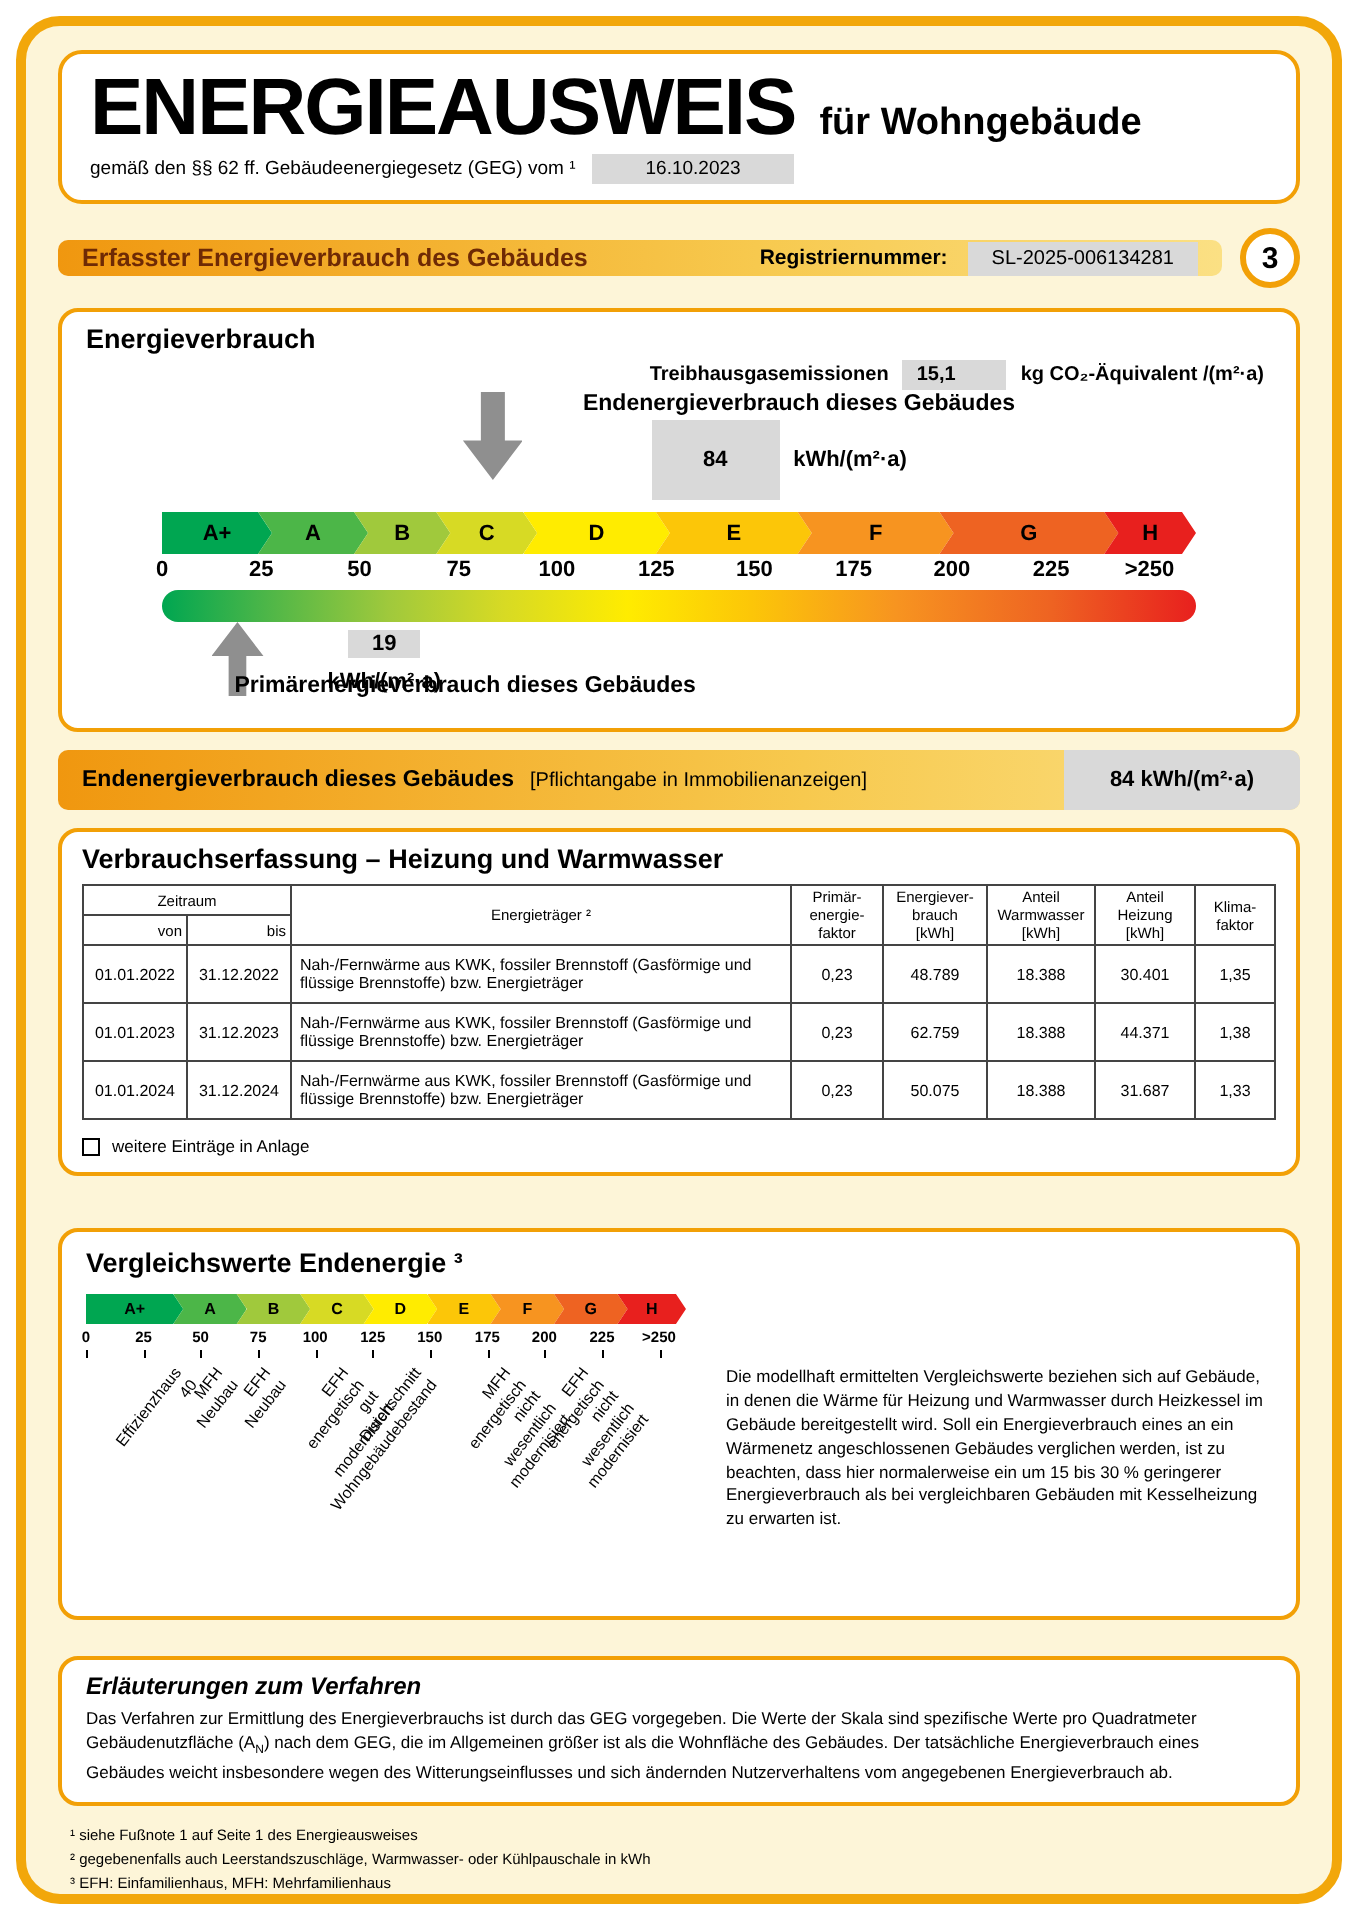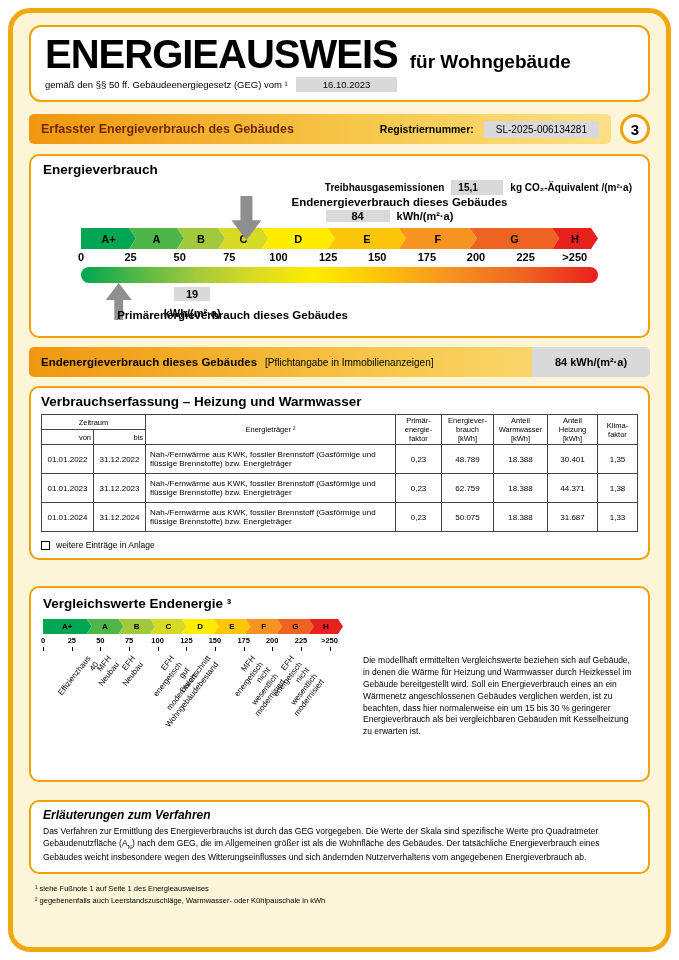--- a/index.html
+++ b/index.html
@@ -25,21 +25,21 @@
   .header-box { padding: 6px 14px 8px; border-radius: 12px; }
   .header-top { display: flex; align-items: baseline; gap: 12px; }
   .main-title { font-size: 40px; font-weight: bold; letter-spacing: -1px; line-height: 1.05; }
   .sub-title { font-size: 19px; font-weight: bold; }
   .law-line { display: flex; align-items: center; gap: 8px; font-size: 9.5px; margin-top: 2px; }
   .law-line .gbox { padding: 2px 27px; font-size: 9.5px; }
 
   
   .banner-row { display: flex; align-items: center; gap: 9px; margin-top: 12px; }
   .banner {
-    flex: 1; height: 30px; border-radius: 5px;
+    flex: 1; height: 18px; border-radius: 5px;
     background: linear-gradient(90deg, #f0970f, #f7c94e 60%, #fbe084);
     display: flex; align-items: center; gap: 10px; padding: 0 12px;
   }
   .banner-title { font-size: 12.5px; font-weight: bold; color: #6e2a05; }
   .reg-label { font-size: 10.5px; font-weight: bold; margin-left: auto; }
   .banner .gbox { padding: 3px 12px; font-size: 10px; }
   .page-circle {
     width: 30px; height: 30px; border: 3px solid #f2a007; border-radius: 50%;
     background: #fff; display: flex; align-items: center; justify-content: center;
     font-weight: bold; font-size: 15px; flex-shrink: 0;
@@ -53,21 +53,21 @@
 
   .scale-zone { position: relative; margin: 0 38px; }
   .down-arrow {
     position: absolute; left: 32%; top: 0; width: 30px; height: 44px;
     transform: translateX(-50%); background: #8f8f8f; z-index: 2;
     clip-path: polygon(30% 0, 70% 0, 70% 55%, 100% 55%, 50% 100%, 0 55%, 30% 55%);
   }
   .end-label { font-size: 11.5px; font-weight: bold; text-align: center; padding-left: 120px; }
   .end-value-row { display: flex; justify-content: center; align-items: center; gap: 7px;
                    padding-left: 100px; font-size: 11px; font-weight: bold; margin: 2px 0 6px; }
-  .end-value-row .gbox { min-width: 64px; text-align: center; padding: 0 6px; }
+  .end-value-row .gbox { min-width: 64px; text-align: center; padding: 14px 6px; }
 
   .letter-bar { display: flex; height: 21px; }
   .seg {
     display: flex; align-items: center; justify-content: center;
     font-size: 11px; font-weight: bold;
     clip-path: polygon(7px 50%, 0 0, calc(100% - 7px) 0, 100% 50%, calc(100% - 7px) 100%, 0 100%);
   }
   .seg:not(:first-child) { margin-left: -7px; }
   .seg:first-child { clip-path: polygon(0 0, calc(100% - 7px) 0, 100% 50%, calc(100% - 7px) 100%, 0 100%); }
   .letter-bar .seg:nth-child(1){flex:1.2} .letter-bar .seg:nth-child(2){flex:1.2}
@@ -154,21 +154,21 @@
 <body>
 
 <div class="frame">
 
   <div class="box header-box">
     <div class="header-top">
       <span class="main-title">ENERGIEAUSWEIS</span>
       <span class="sub-title">für Wohngebäude</span>
     </div>
     <div class="law-line">
-      <span>gemäß den §§ 50 ff. Gebäudeenergiegesetz (GEG) vom ¹</span>
+      <span>gemäß den §§ 62 ff. Gebäudeenergiegesetz (GEG) vom ¹</span>
       <span class="gbox">16.10.2023</span>
     </div>
   </div>
 
   <div class="banner-row">
     <div class="banner">
       <span class="banner-title">Erfasster Energieverbrauch des Gebäudes</span>
       <span class="reg-label">Registriernummer:</span>
       <span class="gbox">SL-2025-006134281</span>
     </div>
@@ -389,15 +389,16 @@
   <div class="box expl-box">
     <div class="box-title">Erläuterungen zum Verfahren</div>
     <div class="expl-text">
       <span>Das Verfahren zur Ermittlung des Energieverbrauchs ist durch das GEG vorgegeben. Die Werte der Skala sind spezifische Werte pro Quadratmeter Gebäudenutzfläche (A</span><sub>N</sub><span>) nach dem GEG, die im Allgemeinen größer ist als die Wohnfläche des Gebäudes. Der tatsächliche Energieverbrauch eines Gebäudes weicht insbesondere wegen des Witterungseinflusses und sich ändernden Nutzerverhaltens vom angegebenen Energieverbrauch ab.</span>
     </div>
   </div>
 
   <div class="footnotes">
     <div>¹ siehe Fußnote 1 auf Seite 1 des Energieausweises</div>
     <div>² gegebenenfalls auch Leerstandszuschläge, Warmwasser- oder Kühlpauschale in kWh</div>
+    <div>³ EFH: Einfamilienhaus, MFH: Mehrfamilienhaus</div>
   </div>
 
 </div>
 
 </body></html>

